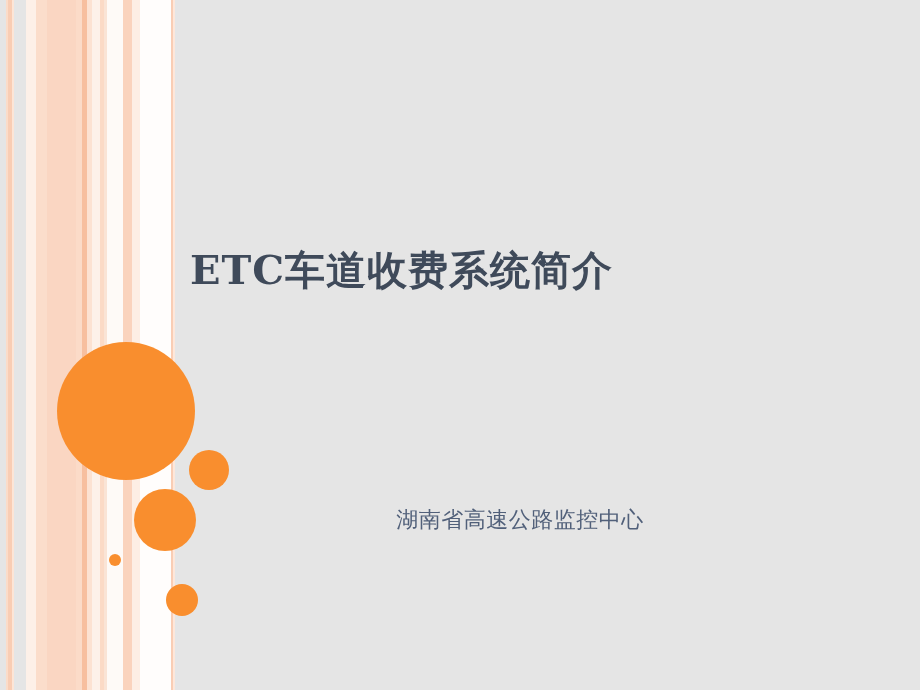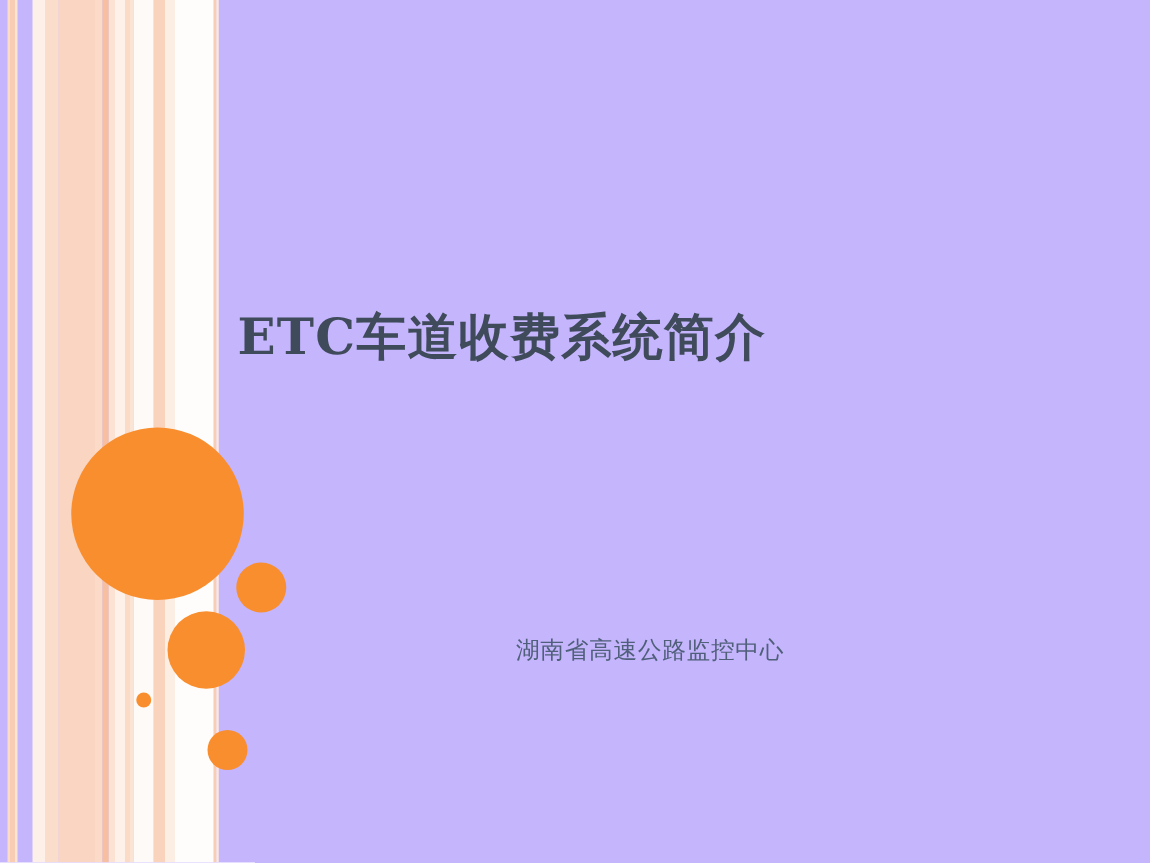--- a/index.html
+++ b/index.html
@@ -9,21 +9,21 @@
     background: #ffffff;
   }
   body {
     font-family: "Liberation Serif", serif;
   }
 
   #slide {
     position: relative;
     width: 920px;
     height: 690px;
-    background: #c4b5fd;
+    background: #e5e5e5;
     overflow: hidden;
   }
 
   
   .stripe-band {
     position: absolute;
     left: 0;
     top: 0;
     width: 190px;
     height: 690px;
@@ -68,21 +68,21 @@
     left: 190px;
     top: 500px;
     width: 660px;
     height: 40px;
     display: flex;
     align-items: center;
     justify-content: center;
   }
   .subtitle-text {
     font-family: Liberation Serif, serif;
-    font-size: 19px;
+    font-size: 22px;
     font-weight: normal;
     color: #51607a;
     letter-spacing: 0.5px;
     white-space: nowrap;
   }
 </style>
 </head>
 <body>
 
 <div id="slide">

